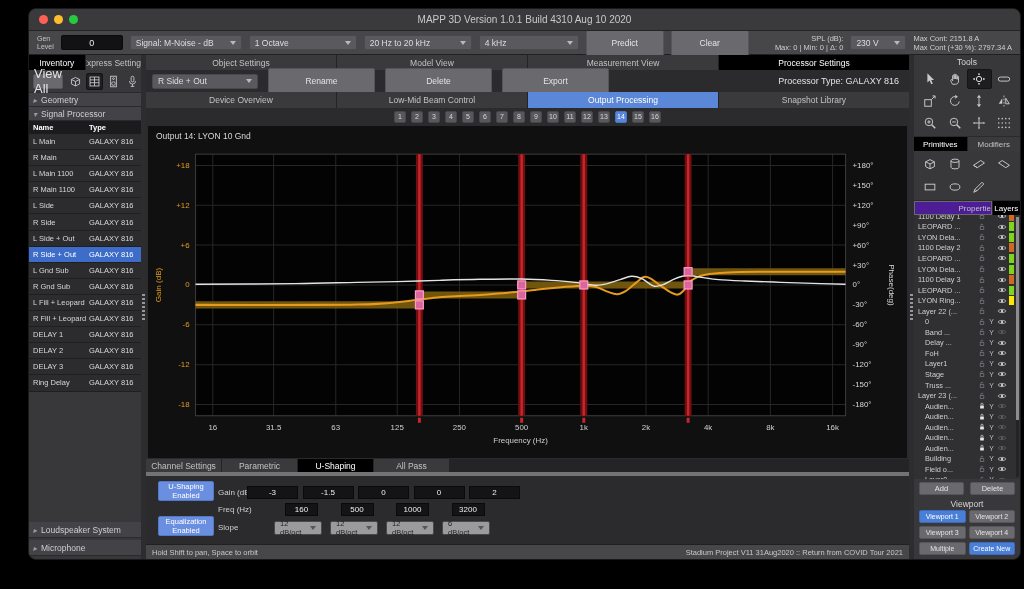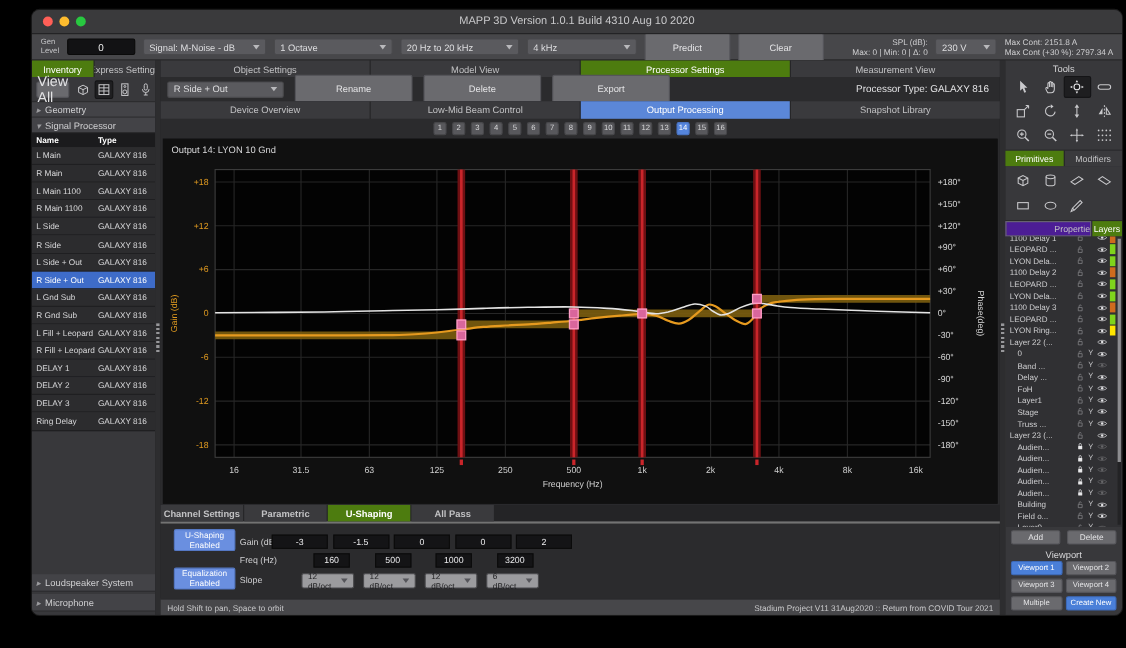--- a/index.html
+++ b/index.html
@@ -25,21 +25,21 @@
   
   .content{flex:1;display:flex;min-height:0;background:#232325;}
   .leftpanel{width:112px;background:#38383b;display:flex;flex-direction:column;flex:0 0 auto;}
   .split{width:5px;background:#2d2d2f;display:flex;align-items:center;justify-content:center;flex:0 0 auto;}
   .split i{width:3px;height:26px;background:repeating-linear-gradient(#97979a 0 2px,transparent 2px 4px);}
   .centerpanel{flex:1;display:flex;flex-direction:column;min-width:0;background:#2b2b2d;}
   .rightpanel{width:106px;background:#38383b;display:flex;flex-direction:column;flex:0 0 auto;}
   
   .tabrow{display:flex;gap:1px;background:#242426;flex:0 0 auto;}
   .tab{flex:1;display:flex;align-items:center;justify-content:center;font-size:8.5px;color:#c2c2c4;background:#3a3a3d;white-space:nowrap;overflow:hidden;}
-  .tab.active{background:#4d7c0f;color:#fff;}
+  .tab.active{background:#000000;color:#fff;}
   .tab.blueactive{background:#5b87d8;color:#fff;}
   
   .lp-tabs{height:15px;}
   .lp-iconsrow{height:23px;display:flex;align-items:center;gap:4px;padding:0 4px;border-bottom:1px solid #2a2a2c;}
   .viewall{width:40px;height:15px;font-size:13px;}
   .iconbtn{width:17px;height:17px;display:flex;align-items:center;justify-content:center;border-radius:2px;}
   .iconbtn.active{background:#1f1f21;border:1px solid #141416;}
   .sechdr{height:14px;background:#434347;display:flex;align-items:center;font-size:8.5px;color:#cfcfd1;padding:0 4px;gap:4px;border-bottom:1px solid #2a2a2c;flex:0 0 auto;}
   .arr-r::before{content:"▸";font-size:8px;color:#9a9a9d;}
   .arr-d::before{content:"▾";font-size:8px;color:#9a9a9d;}
@@ -60,21 +60,21 @@
   .chanrow .dd{width:106px;height:15px;}
   .chanrow .btn{width:107px;}
   .proctype{margin-left:auto;font-size:9px;color:#e2e2e4;padding-right:4px;white-space:nowrap;}
   .sectabs{height:16px;}
   .numrow{height:17px;display:flex;align-items:center;justify-content:center;gap:5px;flex:0 0 auto;}
   .numbtn{width:12px;height:12px;background:#58585c;border:1px solid #47474a;border-radius:2px;color:#d8d8da;font-size:7px;display:flex;align-items:center;justify-content:center;}
   .numbtn.active{background:#5585dd;color:#fff;border-color:#4a74c4;}
   .graphpanel{flex:1;background:#161616;position:relative;margin:1px 2px;min-height:0;}
   .graphtitle{position:absolute;left:8px;top:5px;font-size:8.5px;color:#d8d8da;z-index:2;}
   .graphpanel svg{position:absolute;inset:0;width:100%;height:100%;}
-  .proctabs{height:17px;display:flex;gap:1px;background:#242426;padding-right:460px;flex:0 0 auto;border-bottom:2px solid #737373;font-weight:bold;}
+  .proctabs{height:17px;display:flex;gap:1px;background:#242426;padding-right:460px;flex:0 0 auto;border-bottom:4px solid #737373;}
   .proctabs .tab{flex:1;}
   .controls{height:68px;position:relative;flex:0 0 auto;}
   .toggle{position:absolute;width:56px;height:20px;background:#6a8fe0;border:1px solid #5578c4;border-radius:2px;color:#fff;font-size:7.5px;line-height:9px;display:flex;flex-direction:column;align-items:center;justify-content:center;}
   .ctl-label{position:absolute;font-size:8px;color:#cfcfd1;}
   .valbox{position:absolute;height:13px;background:#141416;border:1px solid #0a0a0a;color:#ececee;font-size:8px;display:flex;align-items:center;justify-content:center;}
   .slopedd{position:absolute;height:14px;width:48px;font-size:7.5px;}
   .statusbar{height:15px;background:#47474a;display:flex;align-items:center;justify-content:space-between;padding:0 6px;font-size:7.5px;color:#c8c8ca;flex:0 0 auto;border-top:1px solid #202022;}
   
   .rp-title{height:13px;display:flex;align-items:center;justify-content:center;font-size:8.5px;color:#d6d6d8;flex:0 0 auto;}
   .toolgrid{display:grid;grid-template-columns:repeat(4,1fr);padding:1px 4px 3px;row-gap:2px;flex:0 0 auto;border-bottom:1px solid #2a2a2c;}
@@ -287,22 +287,22 @@
     </div>
 
     <div class="split">
           <i></i>
         </div>
 
     <div class="centerpanel">
       <div class="tabrow maintabs">
             <div class="tab">Object Settings</div>
             <div class="tab">Model View</div>
+            <div class="tab">Measurement View</div>
             <div class="tab active">Processor Settings</div>
-            <div class="tab">Measurement View</div>
           </div>
       <div class="chanrow">
         <div class="dd">
               <span>R Side + Out</span>
               <i class="chev"></i>
             </div>
         <div class="btn">Rename</div>
         <div class="btn">Delete</div>
         <div class="btn">Export</div>
         <div class="proctype">Processor Type: GALAXY 816</div>

